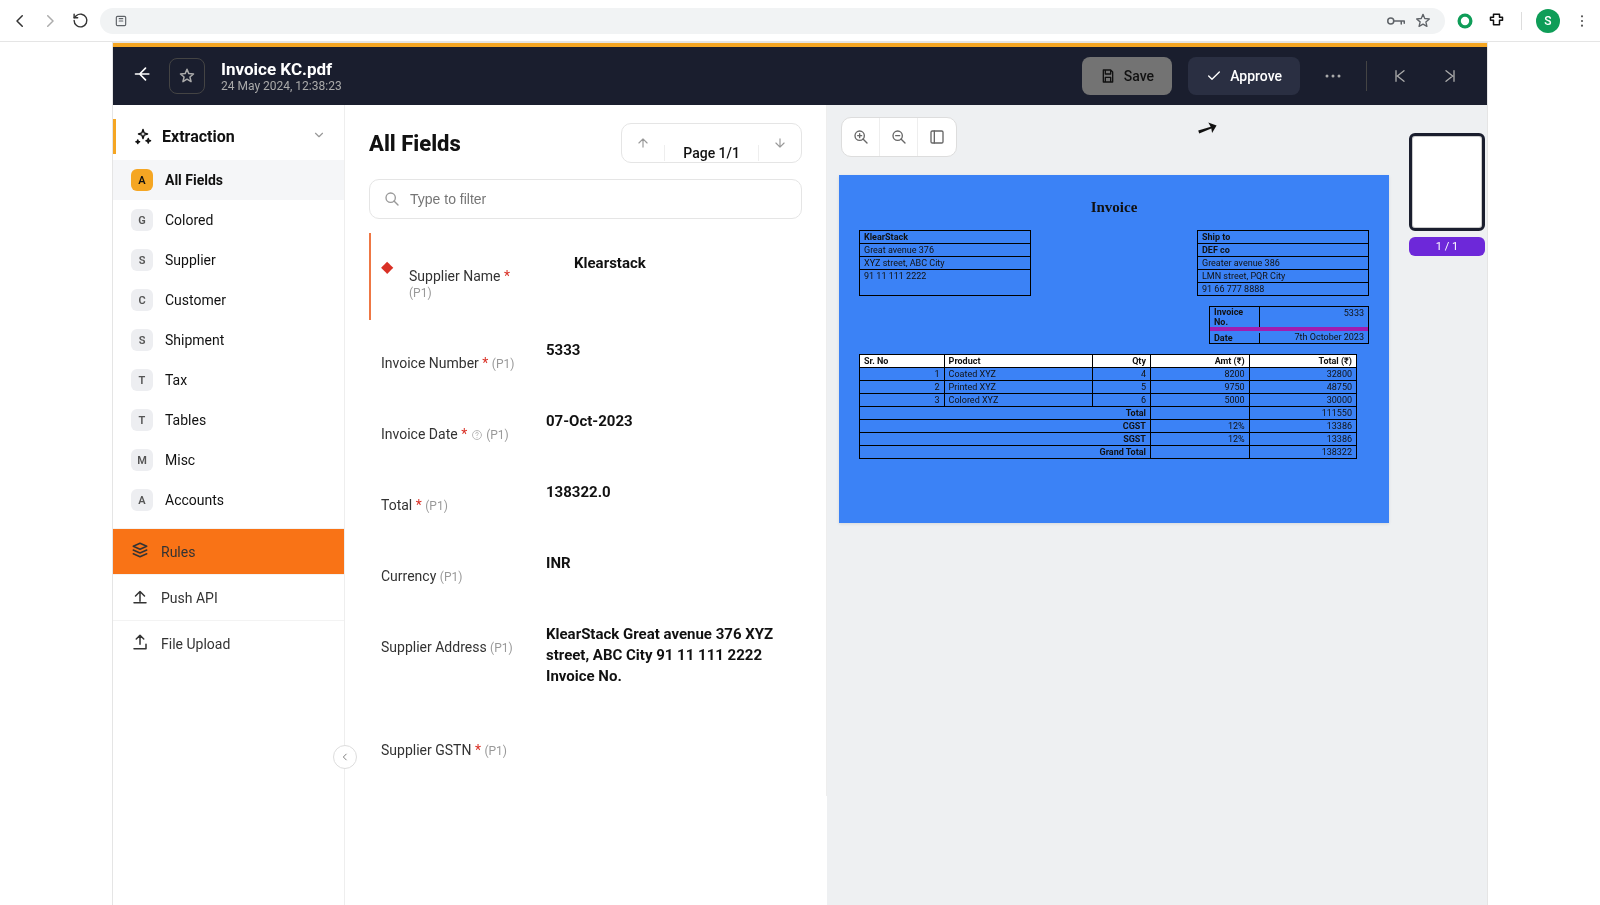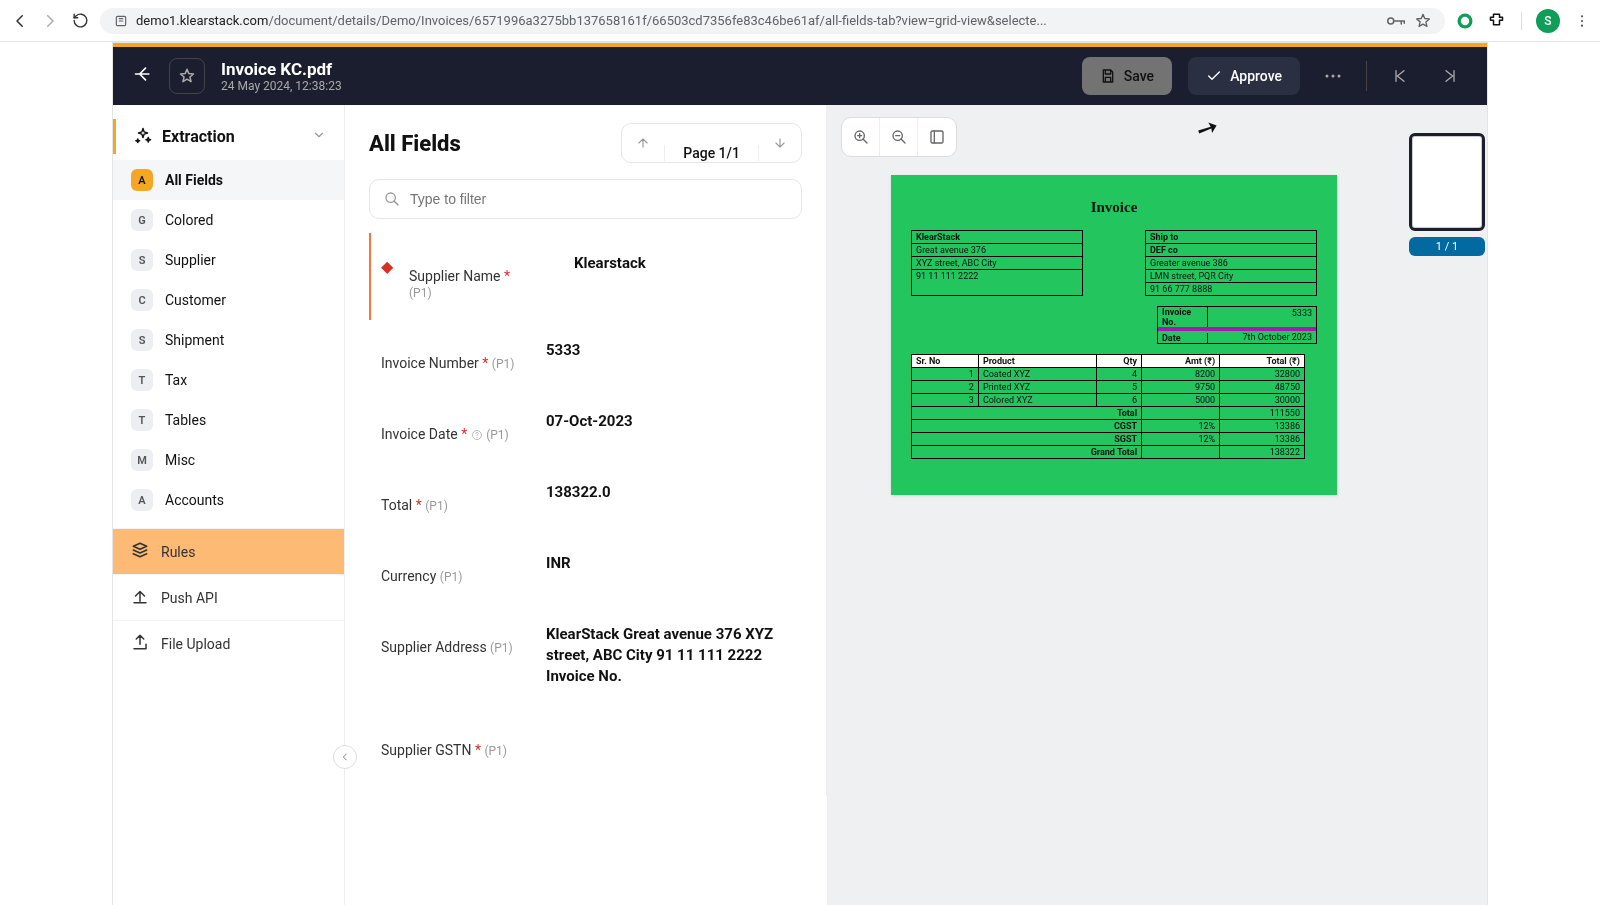--- a/index.html
+++ b/index.html
@@ -28,28 +28,28 @@
     .app-header .btn-save { background: #737373; color: #111; }
     .app-header .btn-approve { background: #2a2f42; color: #fff; }
     .app-header .icon-cell { width: 34px; display: flex; align-items: center; justify-content: center; cursor: pointer; color: #aaa; }
     .app-header .vdivider { width: 1px; height: 30px; background: #444; }
     
     
     .app-body { display: flex; height: calc(905px - 42px - 4px - 58px); }
     
     
     .sidebar { width: 232px; border-right: 1px solid #eee; padding: 14px 0; background: #fff; }
-    .sidebar .section-header { display: flex; align-items: flex-start; gap: 10px; padding: 8px 18px; font-weight: 700; cursor: pointer; border-left: 3px solid #f5a623; margin-bottom: 6px; }
+    .sidebar .section-header { display: flex; align-items: center; gap: 10px; padding: 8px 18px; font-weight: 700; cursor: pointer; border-left: 3px solid #f5a623; margin-bottom: 6px; }
     .sidebar .section-header .chev { margin-left: auto; color: #999; }
     .sidebar .nav-item { display: flex; align-items: center; gap: 12px; padding: 9px 18px; cursor: pointer; font-size: 14px; }
     .sidebar .nav-item.active { background: #f5f6f8; font-weight: 700; }
     .sidebar .nav-item .badge { width: 22px; height: 22px; border-radius: 6px; background: #edeef1; display: flex; align-items: center; justify-content: center; font-size: 11px; font-weight: 600; color: #555; }
     .sidebar .nav-item.active .badge { background: #f5a623; color: #111; }
     .sidebar .tool-item { display: flex; align-items: center; gap: 12px; padding: 12px 18px; cursor: pointer; font-size: 14px; border-top: 1px solid #f3f3f3; color: #333; }
-    .sidebar .tool-item.active-tool { background: #fdba74; }
+    .sidebar .tool-item.active-tool { background: #f97316; }
     
     
     .center-panel { flex: 1; padding: 18px 24px; overflow-y: auto; position: relative; max-width: 482px; border-right: 1px solid #eee;}
     .center-header { display: flex; align-items: center; justify-content: space-between; margin-bottom: 16px; }
     .center-header h1 { font-size: 22px; font-weight: 800; }
     .page-controls { display: flex; align-items: center; border: 1px solid #e5e5e5; border-radius: 10px; height: 40px; }
     .page-controls .pc-btn { width: 42px; display: flex; align-items: center; justify-content: center; cursor: pointer; color: #999; }
     .page-controls .pc-btn + .pc-label { border-left: 1px solid #eee; margin-top: 20px; }
     .page-controls .pc-label { padding: 0 18px; font-size: 14px; font-weight:500; border-right: 1px solid #eee;}
     .filter-box { border: 1px solid #e5e5e5; border-radius: 10px; height: 40px; display: flex; align-items: center; padding: 0 14px; gap: 10px; margin-bottom: 14px; color: #999; }
@@ -66,21 +66,21 @@
     .field-row .field-value { font-size: 15px; font-weight: 700; flex: 1; line-height: 1.4; }
     .collapse-handle { position: absolute; left: -12px; top: 640px; width: 24px; height: 24px; border: 1px solid #ddd; border-radius: 50%; background: #fff; display:flex; align-items:center; justify-content:center; cursor:pointer; color:#666; }
     
     
     .preview-panel { flex: 1; background: #eef0f2; position: relative; display:flex; }
     .preview-toolbar { position:absolute; top:12px; left:14px; display: flex; gap: 0; border: 1px solid #ddd; border-radius: 10px; background:#fff; }
     .preview-toolbar .pt-btn { width: 38px; height: 38px; display:flex; align-items:center; justify-content:center; cursor:pointer; color:#666; border-right:1px solid #eee;}
     .preview-toolbar .pt-btn:last-child { border-right:none; }
     .cursor-arrow { position:absolute; top:8px; left:370px; font-size:26px; transform: rotate(25deg); pointer-events: none;}
     
-    .doc-page { margin: 70px auto 20px auto; width: 446px; background: #22c55e; padding: 24px 20px 36px 20px; font-size: 9px; box-shadow: 0 1px 3px rgba(0,0,0,0.1); }
+    .doc-page { margin: 70px auto 20px auto; width: 550px; background: #3b82f6; padding: 24px 20px 64px 20px; font-size: 9px; box-shadow: 0 1px 3px rgba(0,0,0,0.1); }
     .doc-title { text-align: center; font-weight: 700; font-size: 15px; margin-bottom: 14px; font-family: Georgia, serif;}
     .doc-row-boxes { display:flex; justify-content: space-between; gap: 44px; margin-bottom: 10px; }
     .doc-box { border: 1px solid #000; width: 172px; }
     .doc-box div { border-bottom: 1px solid #000; padding: 1px 4px; font-size:9px; }
     .doc-box div:last-child { border-bottom: none; }
     .doc-box .bhead { font-weight: 700; }
     .doc-box-small { border:1px solid #000; width:160px; margin-left:auto; margin-bottom:10px; font-size:9px; }
     .doc-box-small .row2 { display:flex; justify-content:space-between; border-bottom:4px solid #a21caf; padding:1px 4px; }
     .doc-box-small .row2:last-child { border-bottom:none;align-items:flex-end; }
     .doc-box-small .row2 span:first-child { font-weight:700; border-right:1px solid #000; padding-right:4px; width:50px; margin: -1px 0 -1px -4px; padding-left:4px;}
@@ -88,21 +88,21 @@
     .doc-table-wrap { margin-right: 12px; }
     .doc-table { width:100%; border-collapse:collapse; font-size:9px; }
     .doc-table th, .doc-table td { border:1px solid #000; padding:1px 4px; }
     .doc-table th { text-align:left; font-weight:700; background:#fff;}
     .doc-table .num { text-align:right; }
     .doc-table .label-cell { text-align:right; font-weight:700; }
     
     
     .thumb-strip { width: 86px; padding: 28px 8px; }
     .thumb { width: 76px; height: 98px; border: 3px solid #1a1e2e; border-radius: 6px; background:#fff; margin-bottom:6px; box-shadow: 0 0 0 1px #ccc inset; }
-    .thumb-label { text-align:center; font-size:11px; background:#0369a1; color:#fff; border-radius:6px; padding:3px 0; width:76px; }
+    .thumb-label { text-align:center; font-size:11px; background:#6d28d9; color:#fff; border-radius:6px; padding:3px 0; width:76px; }
     
     
     .viewport { width:1600px; margin:0 auto; }
     .app-container { width: 1376px; margin: 0 auto; border: 1px solid #e5e5e5; border-radius: 0 0 0 0; overflow:hidden;}
     .svg-stroke { fill:none; stroke:currentColor; stroke-width:2; stroke-linecap:round; stroke-linejoin:round; }
 
     .center-wrap { position: relative; }
   </style>
 </head>
 <body>
@@ -124,21 +124,20 @@
         <svg width="17" height="17" viewBox="0 0 24 24">
           <path class="svg-stroke" d="M3 12a9 9 0 1 0 3-6.7L3 8"></path>
           <path class="svg-stroke" d="M3 3v5h5"></path>
         </svg>
       </div>
   <div class="url-bar">
     <svg width="14" height="14" viewBox="0 0 24 24">
           <rect class="svg-stroke" x="4" y="4" width="16" height="16" rx="2"></rect>
           <path class="svg-stroke" d="M9 12h6M9 8h6"></path>
         </svg>
-    <span><span class="domain">demo1.klearstack.com</span><span>/document/details/Demo/Invoices/6571996a3275bb137658161f/66503cd7356fe83c46be61af/all-fields-tab?view=grid-view&amp;selecte...</span></span>
     <span style="margin-left:auto;display:flex;gap:10px;align-items:center;">
       <svg width="18" height="12" viewBox="0 0 24 14">
             <circle cx="5" cy="7" r="4" class="svg-stroke"></circle>
             <path class="svg-stroke" d="M9 7h14M19 7v4M23 7v3"></path>
           </svg>
       <svg width="16" height="16" viewBox="0 0 24 24">
             <path class="svg-stroke" d="M12 2l2.6 6.3 6.9.6-5.2 4.5 1.6 6.7L12 16.8 6.1 20l1.6-6.7L2.5 8.9l6.9-.6z"></path>
           </svg>
     </span>
   </div>

